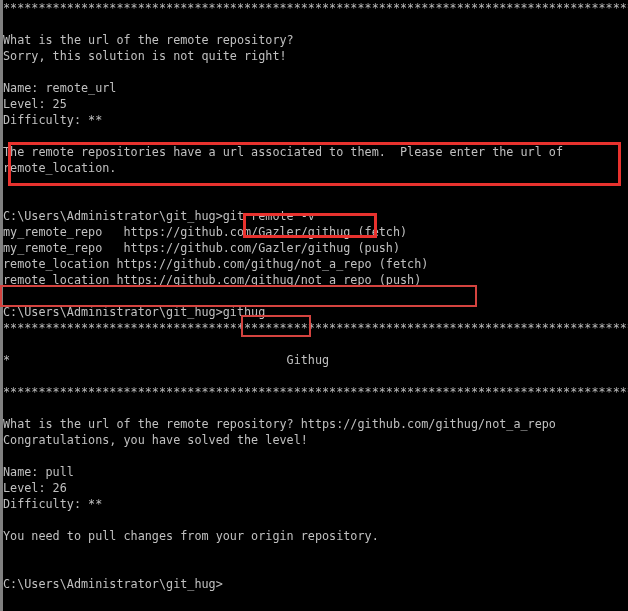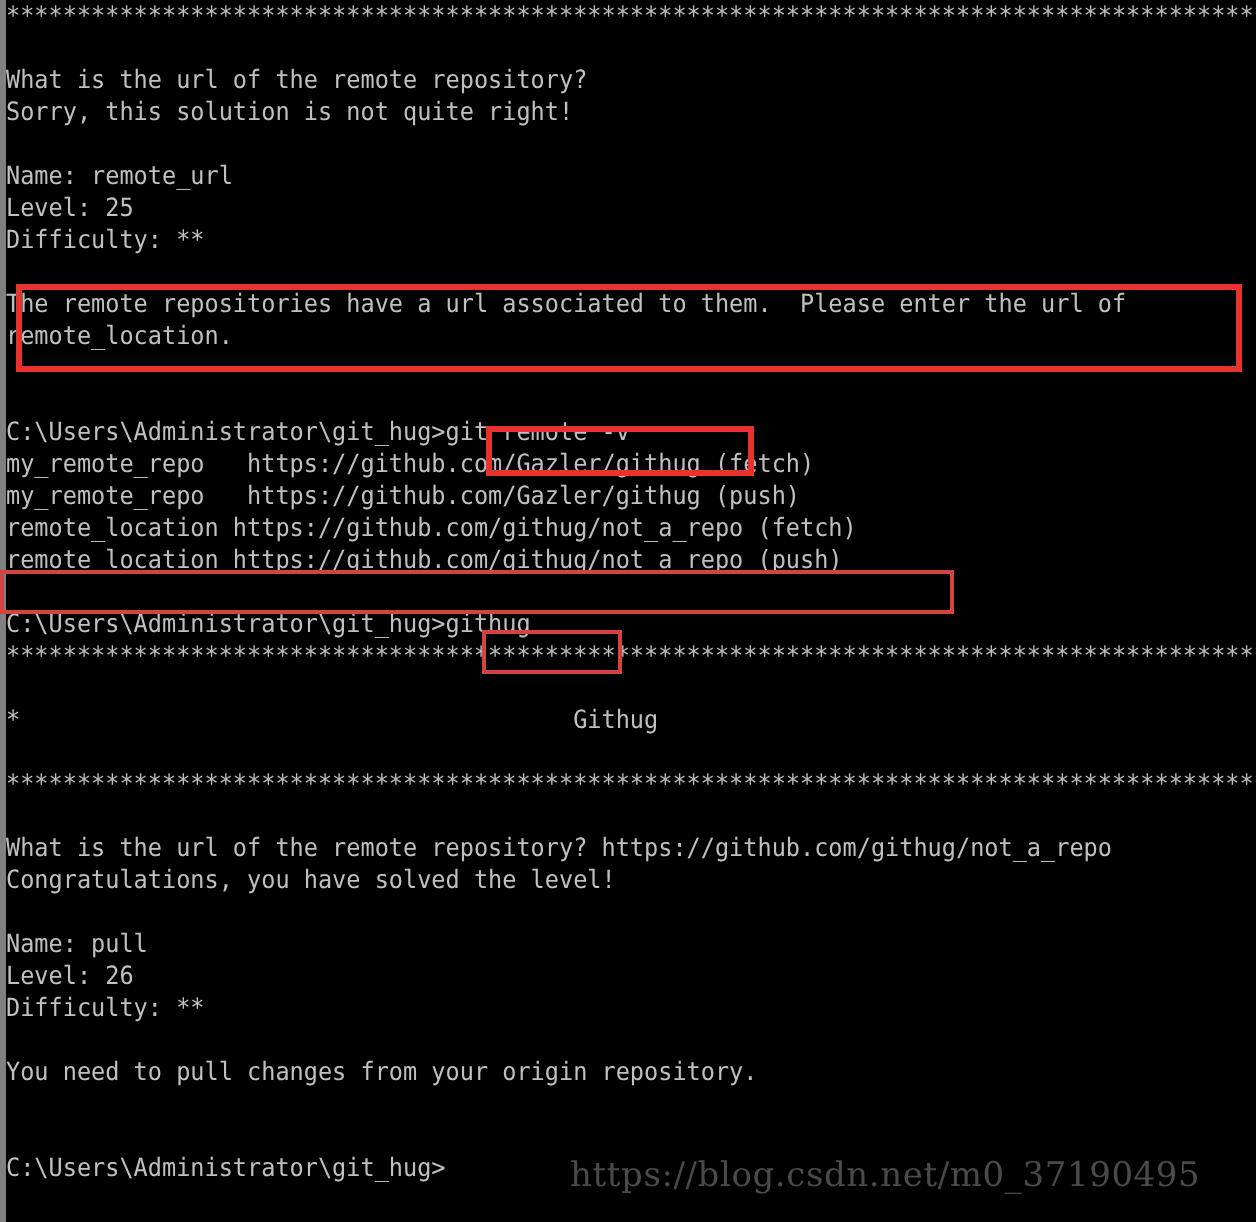--- a/index.html
+++ b/index.html
@@ -114,19 +114,18 @@
       <div class="line" style="top: 464px;">Name: pull</div>
       <div class="line" style="top: 480px;">Level: 26</div>
       <div class="line" style="top: 496px;">Difficulty: **</div>
       <div class="line" style="top: 512px;"></div>
       <div class="line" style="top: 528px;">You need to pull changes from your origin repository.</div>
       <div class="line" style="top: 544px;"></div>
       <div class="line" style="top: 560px;"></div>
       <div class="line" style="top: 576px;">C:\Users\Administrator\git_hug&gt;</div>
     </div>
 
-  <div class="watermark" id="watermark" style="left: 285px; top: 578px; color: rgb(74, 74, 74);">https://blog.csdn.net/m0_37190495</div>
 
 <div class="annot" style="left: 8px; top: 142px; width: 613px; height: 44px;"></div>
     <div class="annot" style="left: 243px; top: 213px; width: 134px; height: 25px;"></div>
     <div class="annot thin" style="left: 0px; top: 285px; width: 477px; height: 22px;"></div>
     <div class="annot thin" style="left: 241px; top: 315px; width: 70px; height: 22px;"></div>
   </div>
 
 </body></html>

